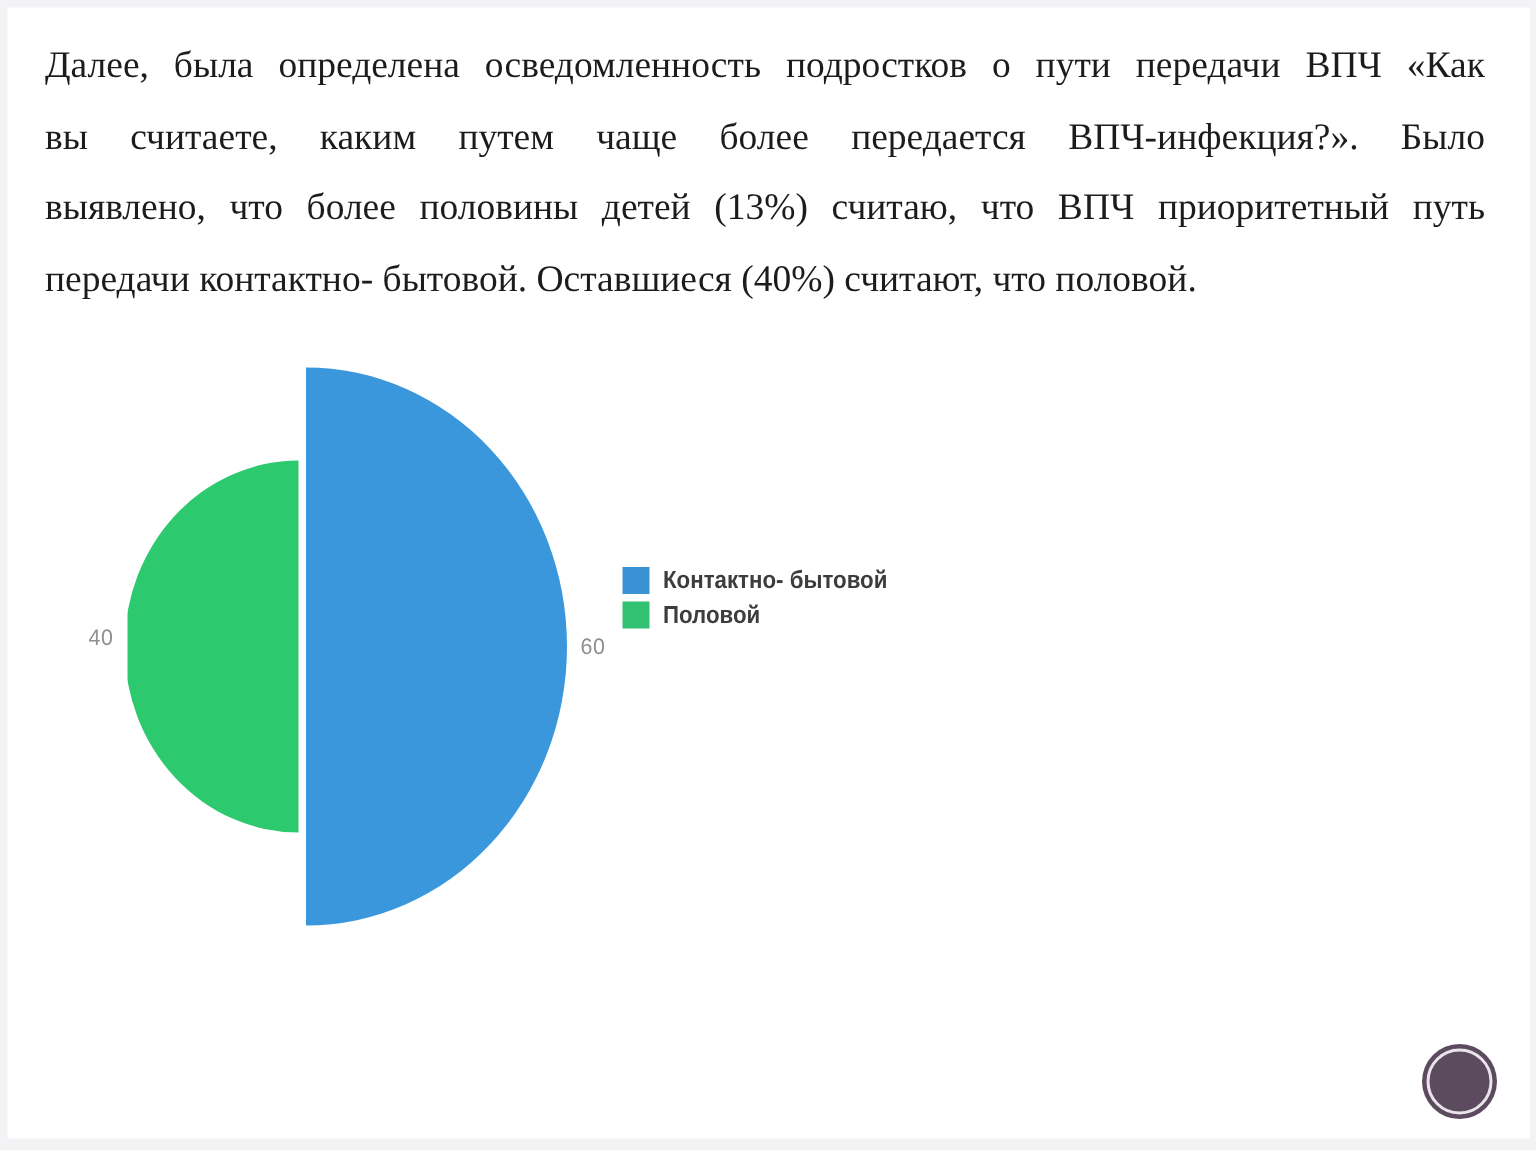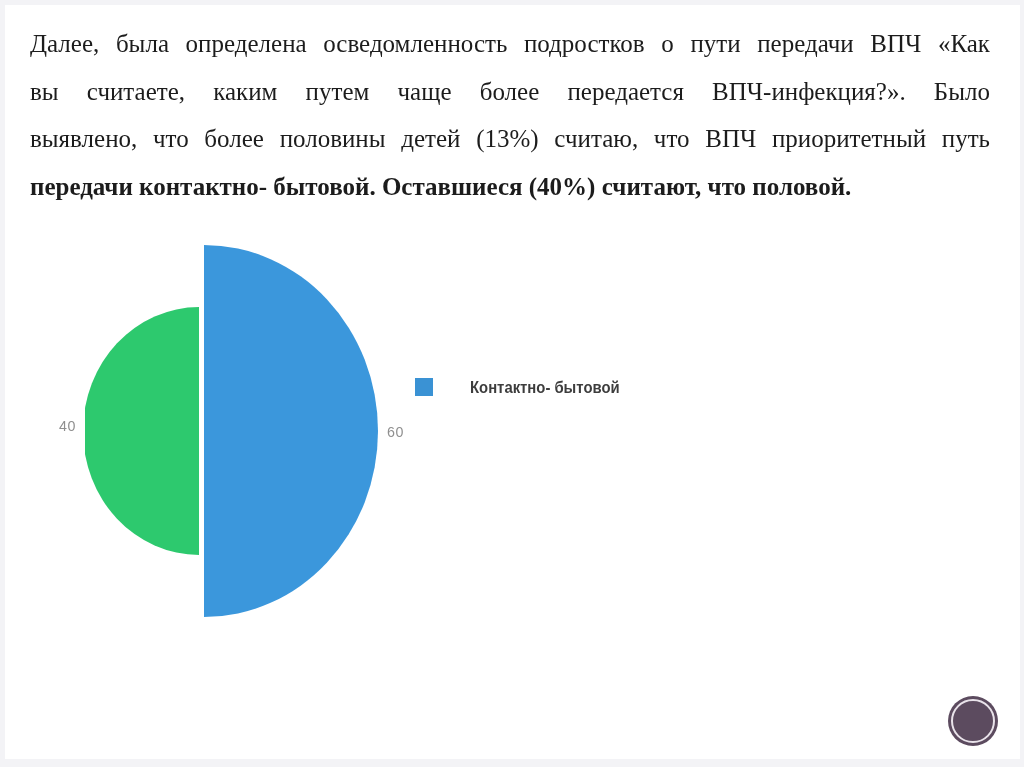--- a/index.html
+++ b/index.html
@@ -26,21 +26,20 @@
     line-height: 47.5px;
     color: #1c1c1c;
   }
   .para .line {
     text-align: justify;
     text-align-last: justify;
     white-space: normal;
   }
   .para .line.last {
     text-align-last: left;
-    font-weight: bold;
   }
 
   .pie-svg { position: absolute; left: 85px; top: 244px; }
 
   .pie-label {
     position: absolute;
     font-size: 15px;
     color: #8f8f8f;
     letter-spacing: 0.5px;
     transform: scaleX(0.95);
@@ -52,21 +51,20 @@
   .legend {
     position: absolute;
     left: 415px;
     top: 378px;
   }
   .legend-row {
     display: flex;
     align-items: center;
     height: 18px;
     margin-bottom: 5px;
-    gap: 28px;
   }
   .legend-swatch {
     width: 18px;
     height: 18px;
     flex: 0 0 18px;
     margin-right: 9px;
   }
   .legend-label {
     font-size: 16.5px;
     font-weight: 700;
@@ -115,20 +113,24 @@
     </svg>
 
     <div class="pie-label left">40</div>
     <div class="pie-label right">60</div>
 
     <div class="legend">
       <div class="legend-row">
         <div class="legend-swatch" style="background: rgb(58, 146, 212);"></div>
         <div class="legend-label">Контактно- бытовой</div>
       </div>
+      <div class="legend-row">
+        <div class="legend-swatch" style="background: rgb(51, 193, 115);"></div>
+        <div class="legend-label">Половой</div>
+      </div>
     </div>
   </div>
 
   <div class="emblem" style="background: rgb(92, 75, 95);">
     <div class="emblem-ring"></div>
   </div>
 
 </div>
 
 </body></html>

